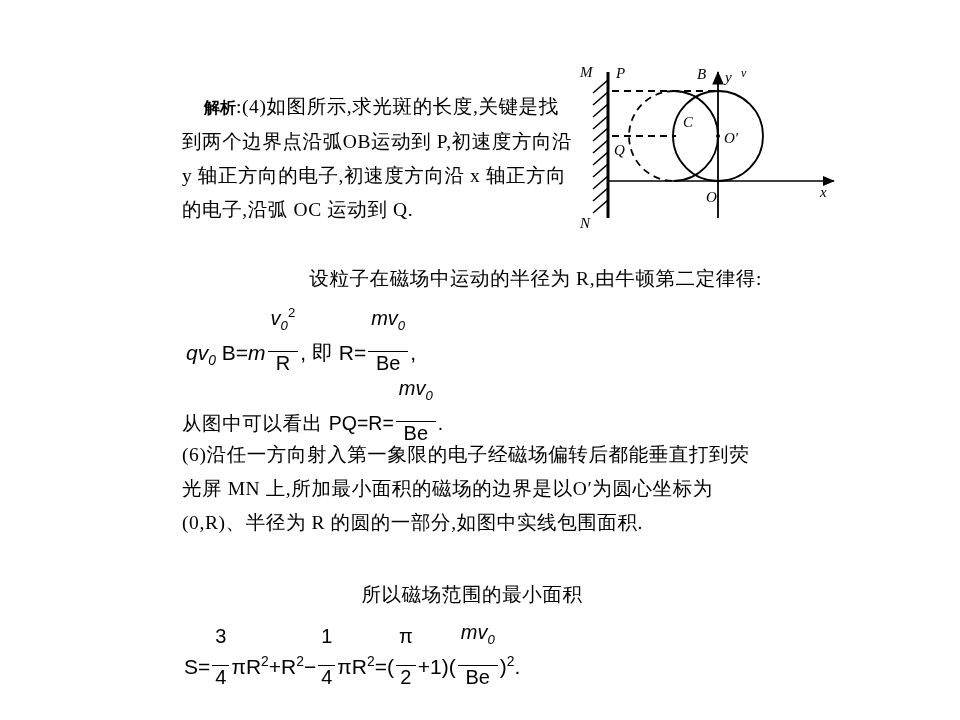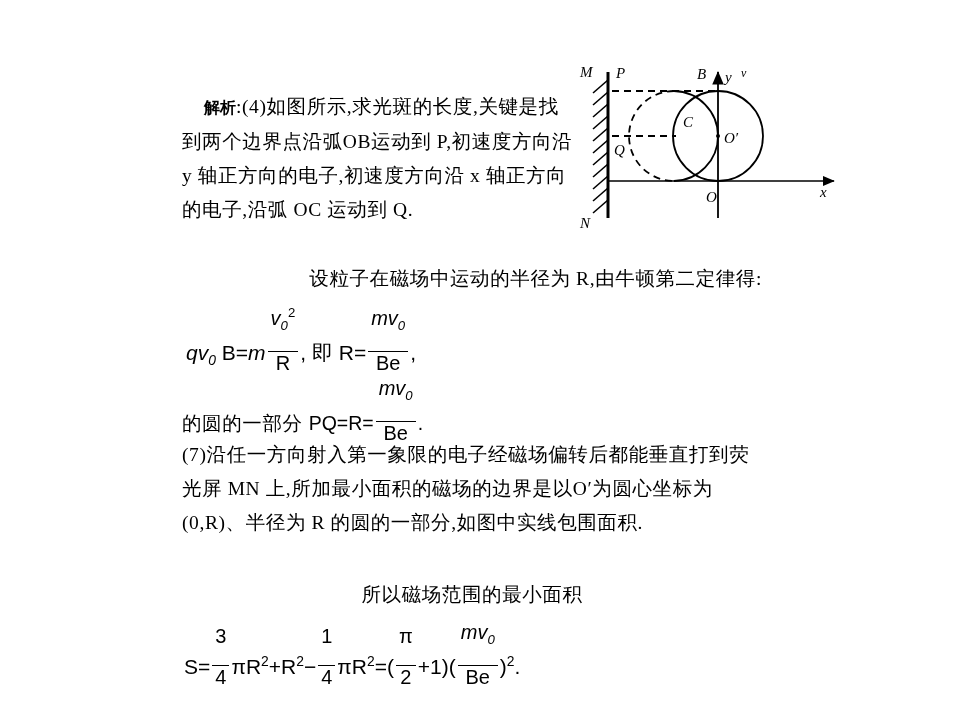--- a/index.html
+++ b/index.html
@@ -98,24 +98,24 @@
   <div class="blk wide-col" style="left:182px; top:262px;text-align:right;">设粒子在磁场中运动的半径为 R,由牛顿第二定律得:</div>
 
   <div class="eq math" style="left:186px; top:306px;">
     <span class="mi">q</span><span class="mi">v</span><span class="sub mi">0</span>
     <span>B</span><span>=</span><span class="mi">m</span><span class="frac"><span class="num"><span class="mi">v</span><span class="sub mi">0</span><span class="sup">2</span></span><span class="den">R</span></span><span>,</span>
     <span>即</span>
     <span>R</span><span>=</span><span class="frac"><span class="num"><span class="mi">mv</span><span class="sub mi">0</span></span><span class="den">Be</span></span><span>,</span>
   </div>
 
   <div class="eq math" style="left:182px; top:378px; font-size:19.5px;">
-    <span style="letter-spacing:0.6px;">的圆的一部分 </span><span>PQ</span><span>=</span><span>R</span><span>=</span><span class="frac"><span class="num"><span class="mi">mv</span><span class="sub mi">0</span></span><span class="den">Be</span></span><span>.</span>
+    <span style="letter-spacing:0.6px;">从图中可以看出 </span><span>PQ</span><span>=</span><span>R</span><span>=</span><span class="frac"><span class="num"><span class="mi">mv</span><span class="sub mi">0</span></span><span class="den">Be</span></span><span>.</span>
   </div>
 
-  <div class="blk wide-col" style="left:182px; top:438px;">(7)沿任一方向射入第一象限的电子经磁场偏转后都能垂直打到荧光屏 MN 上,所加最小面积的磁场的边界是以O′为圆心坐标为(0,R)、半径为 R 的圆的一部分,如图中实线包围面积.</div>
+  <div class="blk wide-col" style="left:182px; top:438px;">(6)沿任一方向射入第一象限的电子经磁场偏转后都能垂直打到荧光屏 MN 上,所加最小面积的磁场的边界是以O′为圆心坐标为(0,R)、半径为 R 的圆的一部分,如图中实线包围面积.</div>
 
   <div class="blk wide-col" style="left:182px; top:578px;text-align:center;">所以磁场范围的最小面积</div>
 
   <div class="eq math" style="left:184px; top:622px;">
     <span>S</span><span>=</span><span class="frac"><span class="num">3</span><span class="den">4</span></span><span>π</span><span>R</span><span class="sup">2</span><span>+</span><span>R</span><span class="sup">2</span><span>−</span><span class="frac"><span class="num">1</span><span class="den">4</span></span><span>π</span><span>R</span><span class="sup">2</span><span>=</span><span>(</span><span class="frac"><span class="num">π</span><span class="den">2</span></span><span>+</span><span>1</span><span>)</span><span>(</span><span class="frac"><span class="num"><span class="mi">mv</span><span class="sub mi">0</span></span><span class="den">Be</span></span><span>)</span><span class="sup">2</span><span>.</span>
   </div>
 
   <div class="figure">
     <svg width="300" height="190" viewBox="0 0 300 190">
       <defs>

